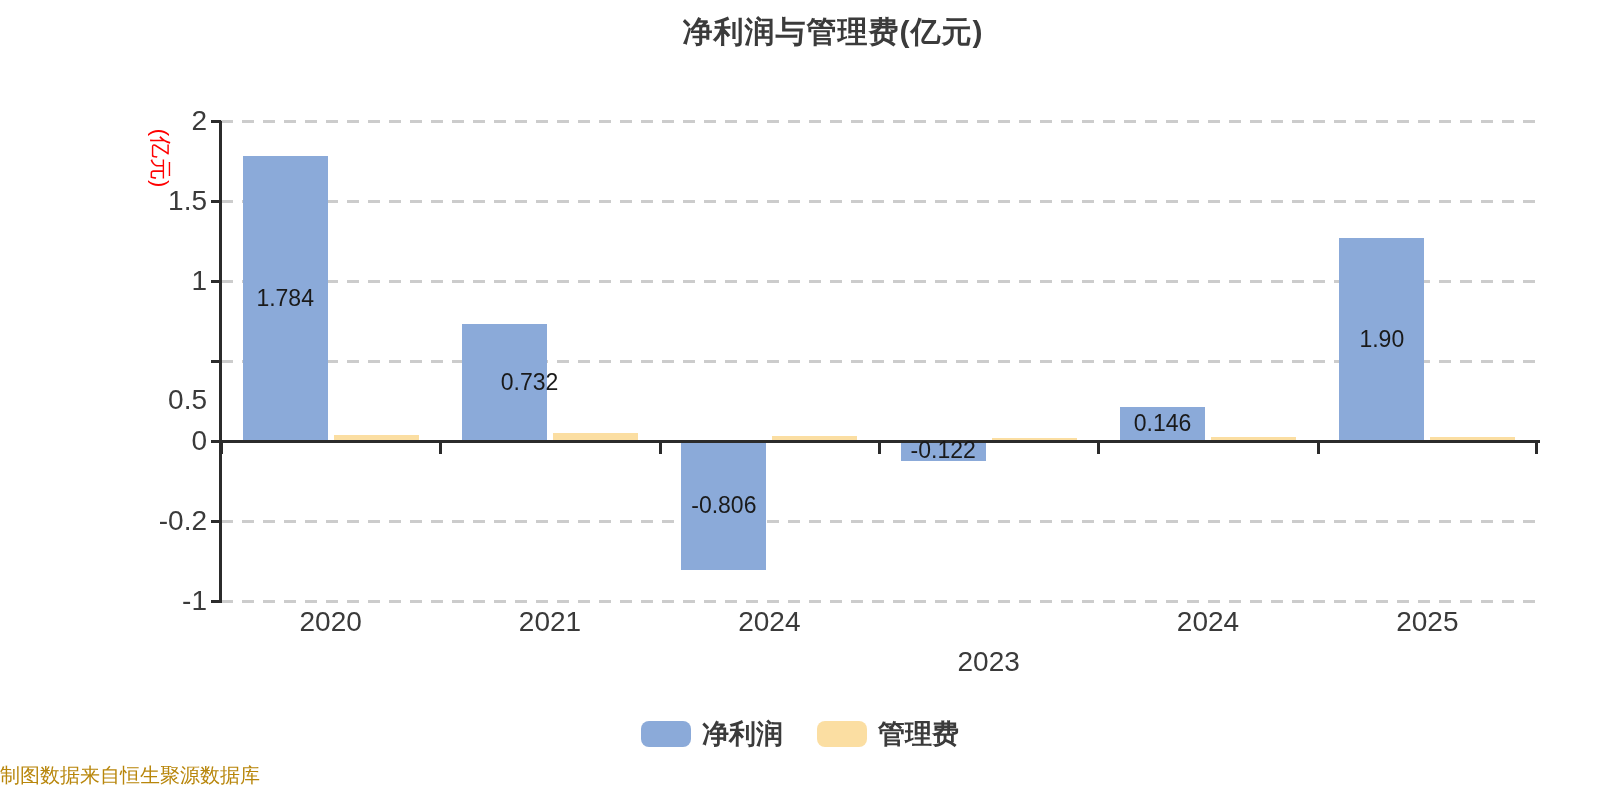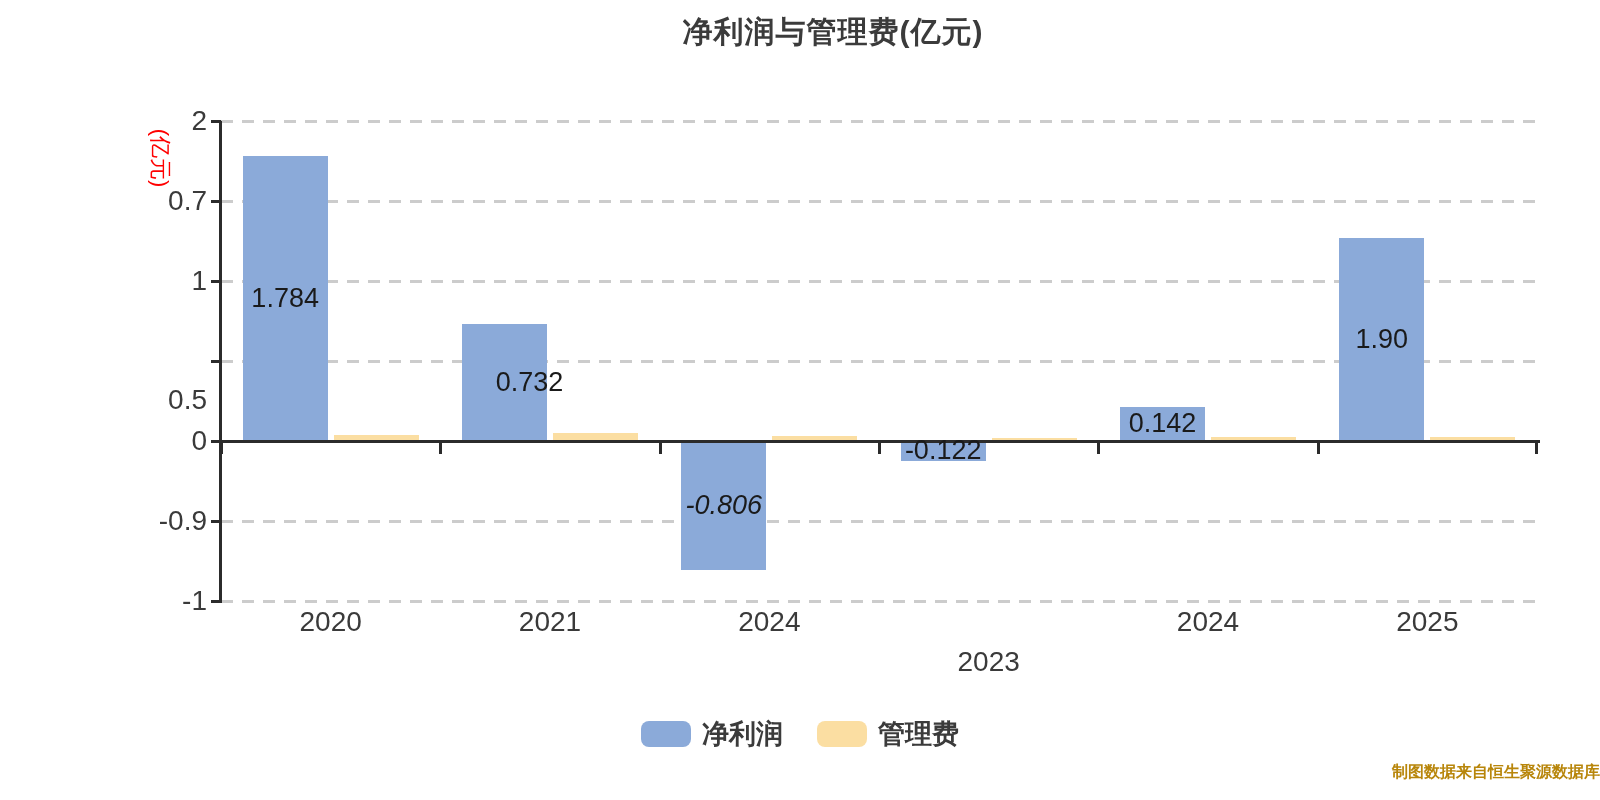--- a/index.html
+++ b/index.html
@@ -14,93 +14,93 @@
   .y-unit-label{
     position:absolute;left:115px;top:146px;width:90px;height:24px;
     transform:rotate(90deg);transform-origin:center;
     color:#ff0000;font-size:22px;text-align:center;line-height:24px;white-space:nowrap;
   }
   .gridline{position:absolute;height:3px;z-index:1;}
   .axis-line{position:absolute;background:#2b2b2b;z-index:3;}
   .tick{position:absolute;background:#2b2b2b;z-index:3;}
   .bar{position:absolute;z-index:2;}
   .bar-label{
-    position:absolute;z-index:4;font-size:27px;color:#1a1a1a;
+    position:absolute;z-index:4;font-size:23px;color:#1a1a1a;
     display:flex;align-items:center;justify-content:center;white-space:nowrap;height:32px;
   }
   .ytick-label{
     position:absolute;width:62px;text-align:right;font-size:28px;color:#3a3a3a;
     height:32px;line-height:32px;z-index:4;
   }
   .xlabel{
     position:absolute;width:220px;text-align:center;font-size:28px;color:#3a3a3a;
     height:34px;line-height:34px;z-index:4;
   }
   .legend{
     position:absolute;top:716px;left:0;width:100%;height:36px;
     display:flex;align-items:center;justify-content:center;gap:34px;z-index:5;
   }
   .legend-item{display:flex;align-items:center;gap:11px;cursor:pointer;}
   .legend-swatch{width:50px;height:26px;border-radius:8px;}
   .legend-label{font-size:27px;font-weight:700;color:#3b3b3b;}
   .footer-note{
-    position:absolute;top:762px;left:0;width:100%;text-align:right;
-    font-size:16px;font-weight:700;color:#b8860b;z-index:5;
+    position:absolute;top:762px;left:0;width:100%;text-align:left;
+    font-size:20px;font-weight:400;color:#b8860b;z-index:5;
   }
 </style>
 </head>
 <body>
 
 <div id="canvas">
   <div class="chart-title">净利润与管理费(亿元)</div>
   <div class="y-unit-label">(亿元)</div>
 
   <div id="plot">
       <div class="gridline" style="left: 221px; width: 1319px; top: 120px; background: repeating-linear-gradient(to right, rgb(204, 204, 204) 0px, rgb(204, 204, 204) 12px, transparent 12px, transparent 21px);"></div>
       <div class="gridline" style="left: 221px; width: 1319px; top: 200px; background: repeating-linear-gradient(to right, rgb(204, 204, 204) 0px, rgb(204, 204, 204) 12px, transparent 12px, transparent 21px);"></div>
       <div class="gridline" style="left: 221px; width: 1319px; top: 280px; background: repeating-linear-gradient(to right, rgb(204, 204, 204) 0px, rgb(204, 204, 204) 12px, transparent 12px, transparent 21px);"></div>
       <div class="gridline" style="left: 221px; width: 1319px; top: 360px; background: repeating-linear-gradient(to right, rgb(204, 204, 204) 0px, rgb(204, 204, 204) 12px, transparent 12px, transparent 21px);"></div>
       <div class="gridline" style="left: 221px; width: 1319px; top: 520px; background: repeating-linear-gradient(to right, rgb(204, 204, 204) 0px, rgb(204, 204, 204) 12px, transparent 12px, transparent 21px);"></div>
       <div class="gridline" style="left: 221px; width: 1319px; top: 600px; background: repeating-linear-gradient(to right, rgb(204, 204, 204) 0px, rgb(204, 204, 204) 12px, transparent 12px, transparent 21px);"></div>
       <div class="ytick-label" style="left: 145px; top: 105px;">2</div>
       <div class="tick" style="left: 211px; top: 120px; width: 10px; height: 3px;"></div>
-      <div class="ytick-label" style="left: 145px; top: 185px;">0.7</div>
+      <div class="ytick-label" style="left: 145px; top: 185px;">1.5</div>
       <div class="tick" style="left: 211px; top: 200px; width: 10px; height: 3px;"></div>
       <div class="ytick-label" style="left: 145px; top: 265px;">1</div>
       <div class="tick" style="left: 211px; top: 280px; width: 10px; height: 3px;"></div>
       <div class="ytick-label" style="left: 145px; top: 345px; margin-top: 39px;">0.5</div>
       <div class="tick" style="left: 211px; top: 360px; width: 10px; height: 3px;"></div>
       <div class="ytick-label" style="left: 145px; top: 425px;">0</div>
       <div class="tick" style="left: 211px; top: 440px; width: 10px; height: 3px;"></div>
-      <div class="ytick-label" style="left: 145px; top: 505px;">-0.9</div>
+      <div class="ytick-label" style="left: 145px; top: 505px;">-0.2</div>
       <div class="tick" style="left: 211px; top: 520px; width: 10px; height: 3px;"></div>
       <div class="ytick-label" style="left: 145px; top: 585px;">-1</div>
       <div class="tick" style="left: 211px; top: 600px; width: 10px; height: 3px;"></div>
       <div class="bar" style="left: 242.667px; top: 155.56px; width: 85px; height: 286.44px; background: rgb(139, 170, 217);"></div>
       <div class="bar-label" style="left: 242.667px; width: 85px; top: 282.28px;">1.784</div>
       <div class="bar" style="left: 333.667px; top: 434.6px; width: 85px; height: 7.4px; background: rgb(251, 222, 162);"></div>
       <div class="xlabel" style="left: 220.667px; top: 605px;">2020</div>
       <div class="tick" style="left: 220px; top: 441px; width: 3px; height: 13px;"></div>
       <div class="bar" style="left: 462px; top: 323.88px; width: 85px; height: 118.12px; background: rgb(139, 170, 217);"></div>
       <div class="bar-label" style="left: 487px; width: 85px; top: 366.44px;">0.732</div>
       <div class="bar" style="left: 553px; top: 433px; width: 85px; height: 9px; background: rgb(251, 222, 162);"></div>
       <div class="xlabel" style="left: 440px; top: 605px;">2021</div>
       <div class="tick" style="left: 439.333px; top: 441px; width: 3px; height: 13px;"></div>
       <div class="bar" style="left: 681.333px; top: 441px; width: 85px; height: 128.96px; background: rgb(139, 170, 217);"></div>
-      <div class="bar-label" style="left: 681.333px; width: 85px; top: 489.48px; font-style: italic;">-0.806</div>
+      <div class="bar-label" style="left: 681.333px; width: 85px; top: 489.48px;">-0.806</div>
       <div class="bar" style="left: 772.333px; top: 435.72px; width: 85px; height: 6.28px; background: rgb(251, 222, 162);"></div>
       <div class="xlabel" style="left: 659.333px; top: 605px;">2024</div>
       <div class="tick" style="left: 658.667px; top: 441px; width: 3px; height: 13px;"></div>
       <div class="bar" style="left: 900.667px; top: 441px; width: 85px; height: 19.52px; background: rgb(139, 170, 217);"></div>
       <div class="bar-label" style="left: 900.667px; width: 85px; top: 434.76px;">-0.122</div>
       <div class="bar" style="left: 991.667px; top: 437.64px; width: 85px; height: 4.36px; background: rgb(251, 222, 162);"></div>
       <div class="xlabel" style="left: 878.667px; top: 605px; margin-top: 40px;">2023</div>
       <div class="tick" style="left: 878px; top: 441px; width: 3px; height: 13px;"></div>
       <div class="bar" style="left: 1120px; top: 406.92px; width: 85px; height: 35.08px; background: rgb(139, 170, 217);"></div>
-      <div class="bar-label" style="left: 1120px; width: 85px; top: 407.96px;">0.142</div>
+      <div class="bar-label" style="left: 1120px; width: 85px; top: 407.96px;">0.146</div>
       <div class="bar" style="left: 1211px; top: 437.32px; width: 85px; height: 4.68px; background: rgb(251, 222, 162);"></div>
       <div class="xlabel" style="left: 1098px; top: 605px;">2024</div>
       <div class="tick" style="left: 1097.33px; top: 441px; width: 3px; height: 13px;"></div>
       <div class="bar" style="left: 1339.33px; top: 237.8px; width: 85px; height: 204.2px; background: rgb(139, 170, 217);"></div>
       <div class="bar-label" style="left: 1339.33px; width: 85px; top: 323.4px;">1.90</div>
       <div class="bar" style="left: 1430.33px; top: 436.68px; width: 85px; height: 5.32px; background: rgb(251, 222, 162);"></div>
       <div class="xlabel" style="left: 1317.33px; top: 605px;">2025</div>
       <div class="tick" style="left: 1316.67px; top: 441px; width: 3px; height: 13px;"></div>
       <div class="tick" style="left: 1535px; top: 441px; width: 3px; height: 13px;"></div>
       <div class="axis-line" style="left: 219px; top: 121px; width: 3px; height: 482px;"></div>

